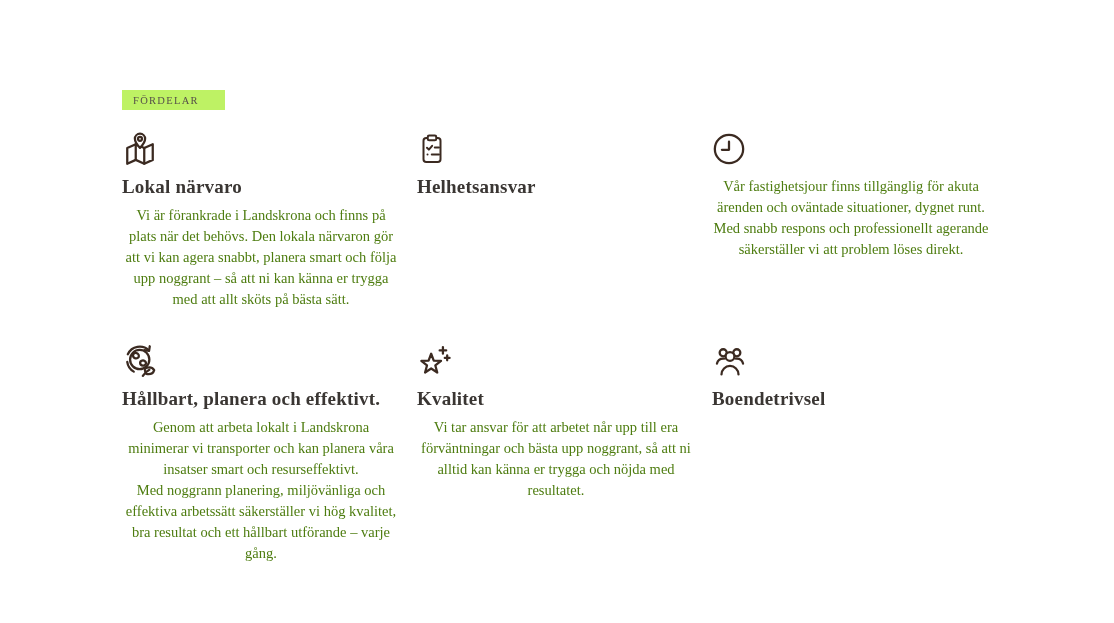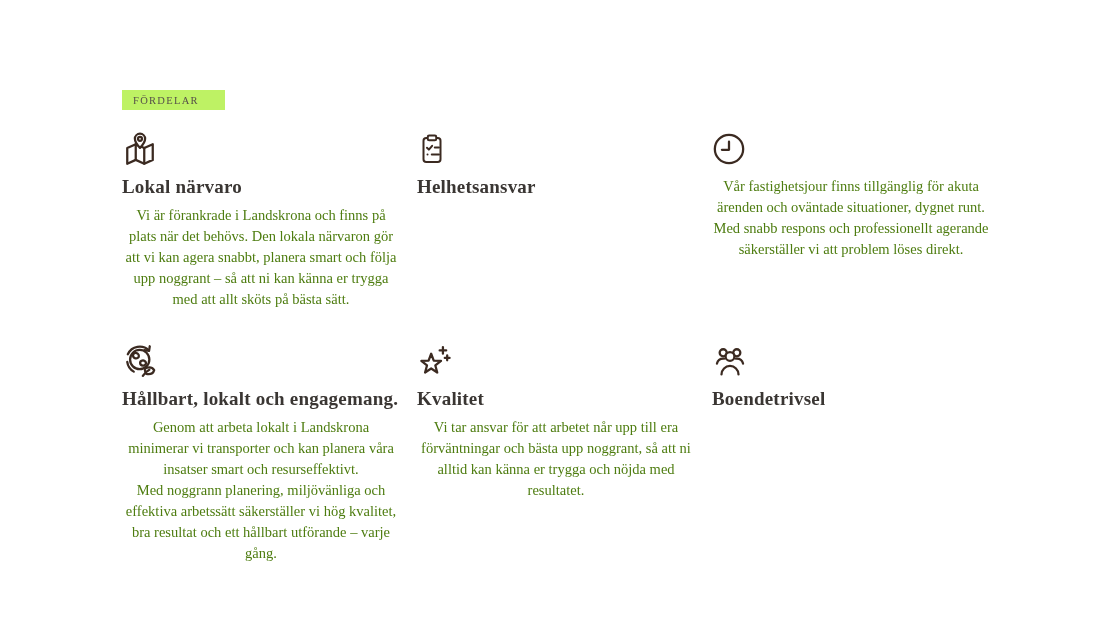--- a/index.html
+++ b/index.html
@@ -115,21 +115,21 @@
           <circle cx="11.8" cy="11" r="6.8"></circle>
           <path d="M8.3 6.3c1.6-.2 2.9.8 2.9 2.1 0 1.2-1.2 2-2.5 1.7-1.3-.3-1.9-1.5-1.5-2.6.2-.6.6-1 1.1-1.2z"></path>
           <path d="M13.5 11.7c1.3-.3 2.5.4 2.7 1.5.2 1-.6 1.9-1.8 2-1.2.1-2.2-.6-2.3-1.7-.1-.9.5-1.6 1.4-1.8z"></path>
           <path d="M18.3 4.6 A9.3 9.3 0 0 0 3.4 7.2"></path>
           <path d="M18.9 1.6 l-.5 3.2 -3.2-.5"></path>
           <path d="M3 12.6 a9.3 9.3 0 0 0 4.6 6.9"></path>
           <path class="fill-white" d="M15.6 17.2c2.8-1.1 5.2-.6 6.4 1.2-.6 2.1-2.8 3.2-5.6 2.7-.9-1.3-1.2-2.6-.8-3.9z"></path>
           <path d="M14 22.5c1.2-2 2.6-3.4 4.6-4.4"></path>
         </svg>
       </span>
-      <h3 class="title">Hållbart, lokalt och engagemang.</h3>
+      <h3 class="title">Hållbart, planera och effektivt.</h3>
       <p class="body"><span>Genom att arbeta lokalt i Landskrona minimerar vi transporter och kan planera våra insatser smart och resurseffektivt.</span><br><span>Med noggrann planering, miljövänliga och effektiva arbetssätt säkerställer vi hög kvalitet, bra resultat och ett hållbart utförande – varje gång.</span></p>
     </article>
 
     <article class="card">
       <span class="icon">
         <svg width="34" height="34" viewBox="0 0 24 24">
           <path d="M10 6.9 L11.82 11.69 L16.94 11.94 L12.95 15.16 L14.29 20.11 L10 17.3 L5.71 20.11 L7.05 15.16 L3.06 11.94 L8.18 11.69 Z"></path>
           <path d="M18.3 2.2 v4.6"></path>
           <path d="M16 4.5 h4.6"></path>
           <path d="M21.3 8.1 v3.4"></path>

